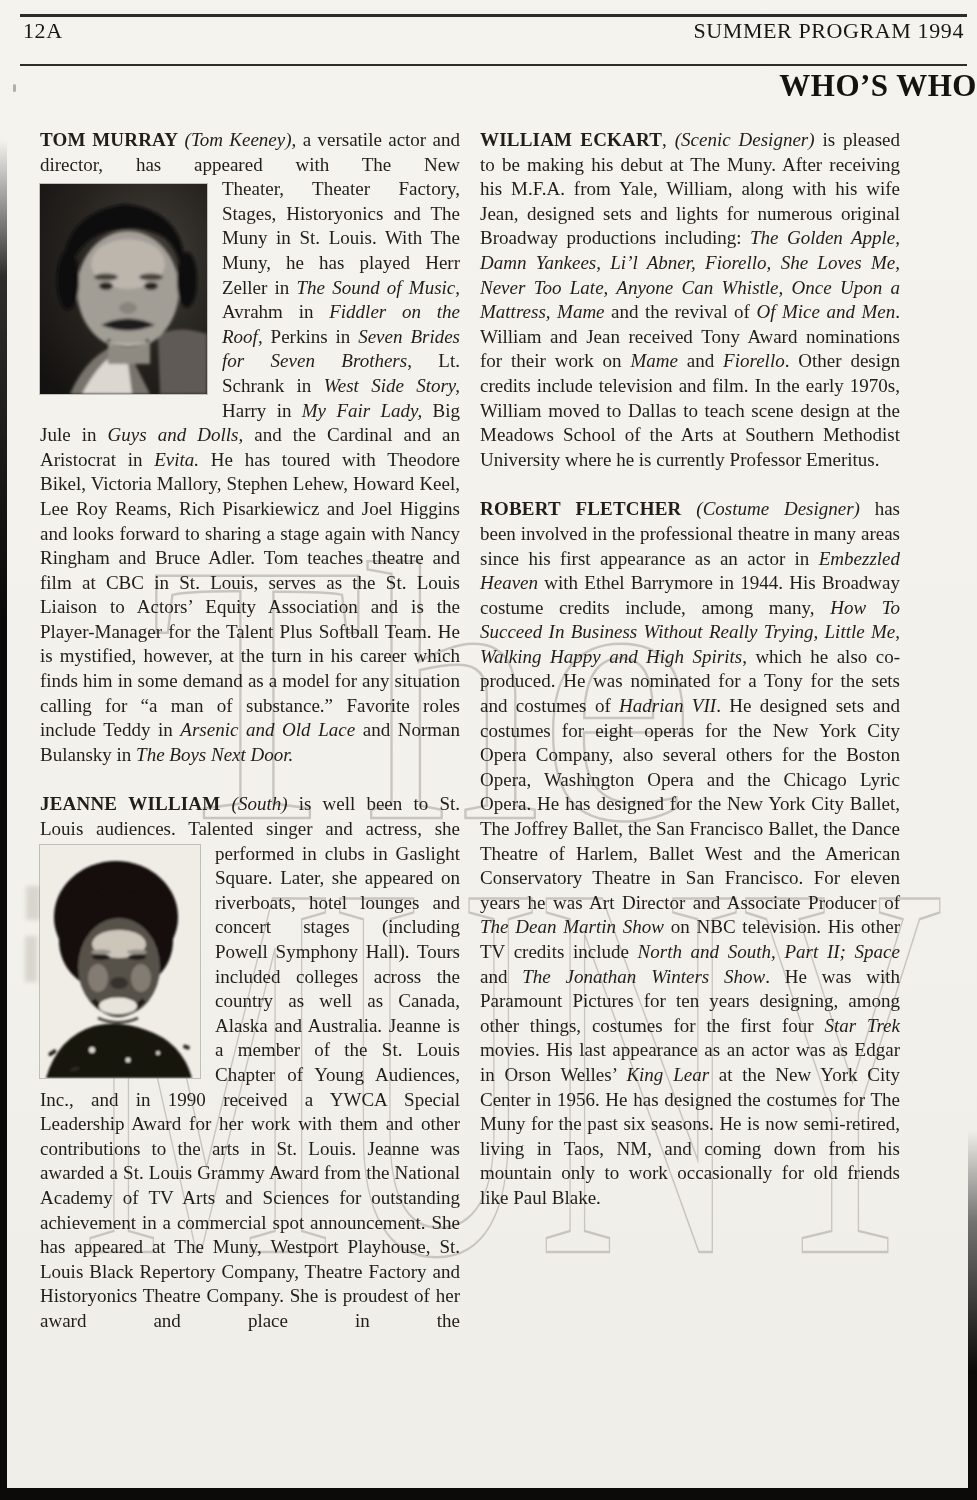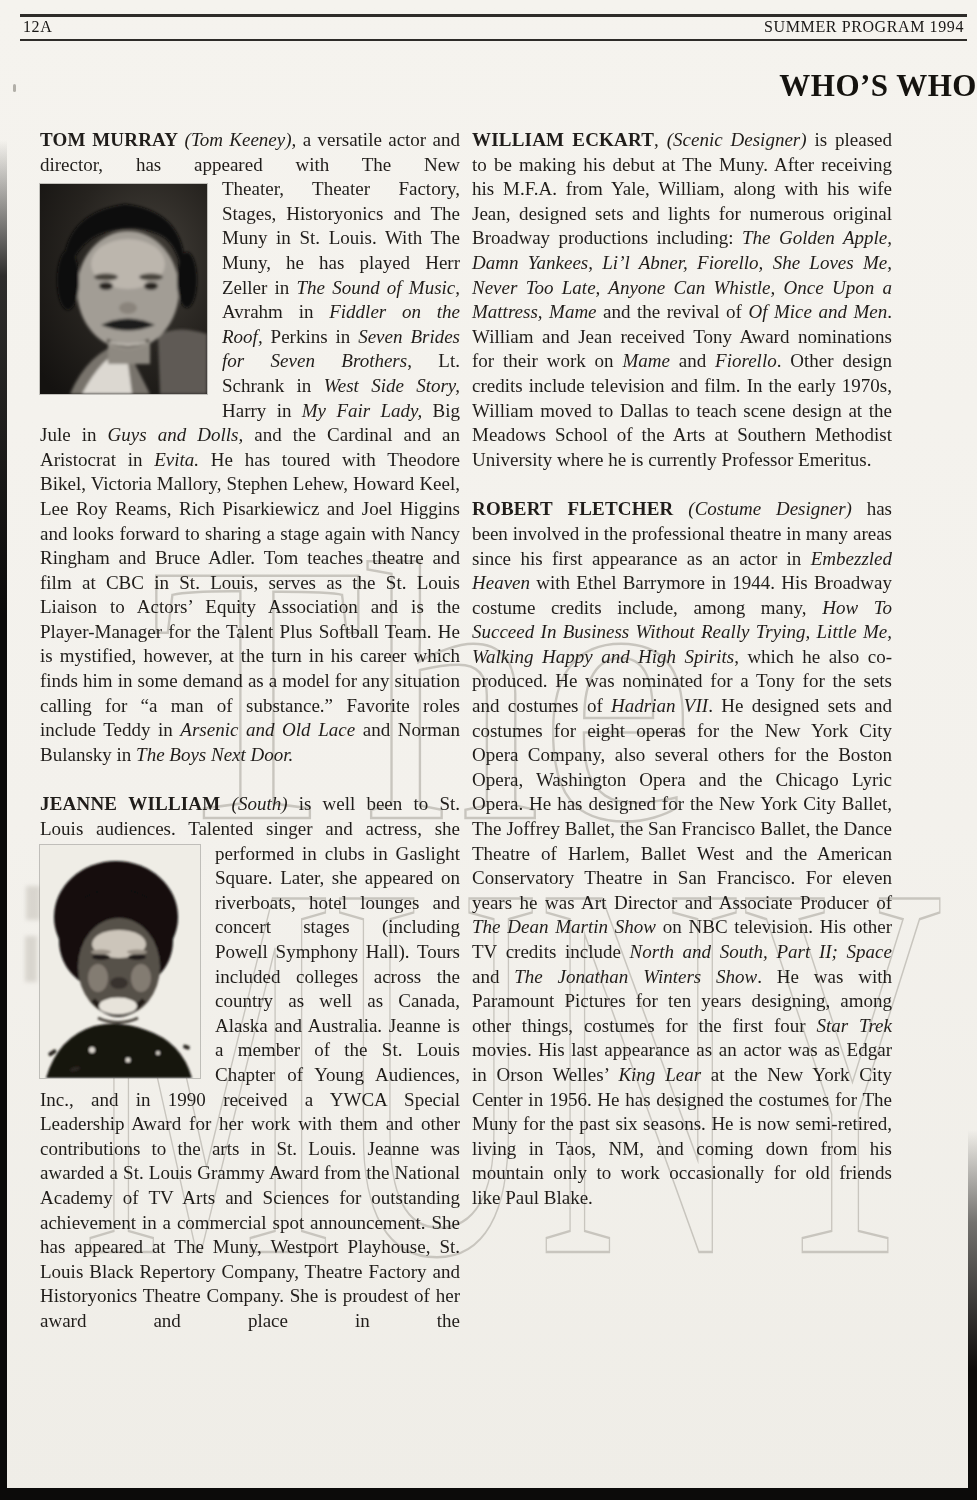--- a/index.html
+++ b/index.html
@@ -4,28 +4,28 @@
 <style>
   html,body{margin:0;padding:0;background:#3a3a3a;}
   .page{position:relative;width:977px;height:1500px;margin:0 auto;overflow:hidden;
         background:linear-gradient(180deg,#f5f3ee 0%,#f3f1ec 55%,#efede7 100%);
         font-family:"Liberation Serif",serif;color:#1d1b18;}
   
   .hdr{position:absolute;top:14px;left:20px;right:10px;z-index:2;}
   .rule{height:2px;background:#2e2c29;}
   .rule.thick{height:2.5px;}
   .hdr-row{display:flex;justify-content:space-between;align-items:baseline;
-           padding:1px 3px 3px;font-size:16px;letter-spacing:.6px;color:#191715;}
+           padding:1px 3px 20px;font-size:22px;letter-spacing:.6px;color:#191715;}
   
   .title{position:absolute;top:68px;left:0;width:100%;text-align:right;z-index:2;
          font-size:31px;font-weight:bold;letter-spacing:.5px;color:#15130f;}
   
   .watermark{position:absolute;top:0;left:0;z-index:1;pointer-events:none;}
   
-  .cols{position:absolute;top:128px;left:40px;width:868px;display:flex;gap:12px;z-index:2;}
+  .cols{position:absolute;top:128px;left:40px;width:868px;display:flex;gap:20px;z-index:2;}
   .col{width:420px;font-size:19px;line-height:24.6px;text-align:justify;
        text-justify:inter-word;color:#201d1a;}
   .col p{margin:0 0 25px 0;}
   p.lead{margin:0;text-align-last:justify;}
   p.cont{text-align-last:justify;}
   .seg-b{font-weight:bold;letter-spacing:.2px;}
   .seg-i{font-style:italic;}
   .photo-float{float:left;margin:7px 15px 6px 0;line-height:0;}
   .photo-float.jt{margin-top:3px;}
   .photo-frame{display:inline-block;box-shadow:0 0 0 1px rgba(40,38,34,.25);}

